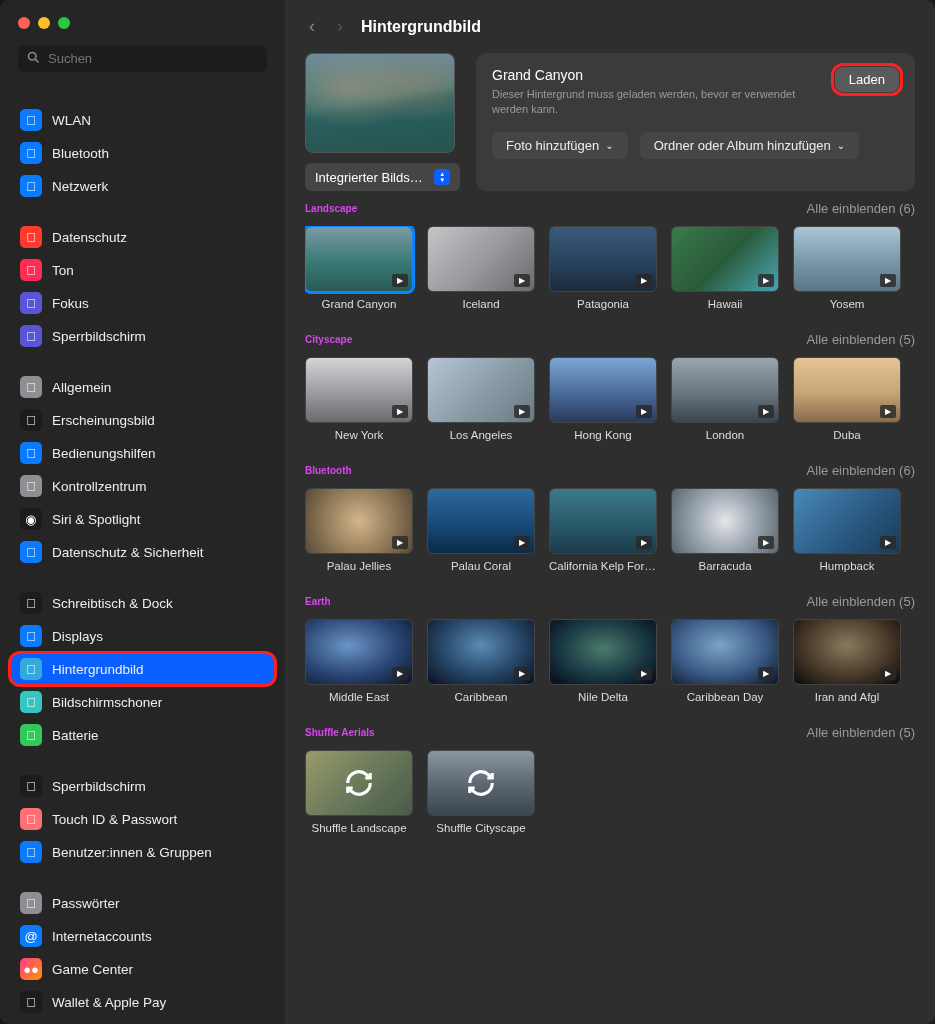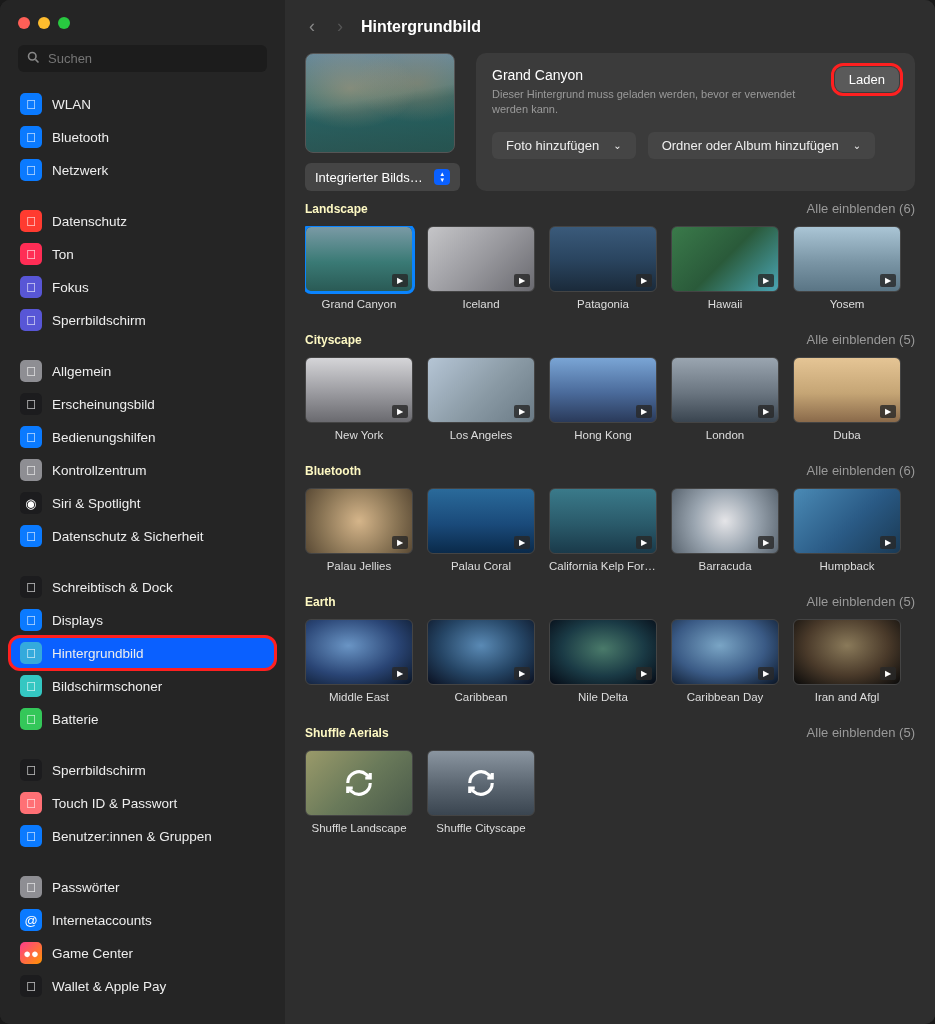--- a/index.html
+++ b/index.html
@@ -2,21 +2,21 @@
 <html><head>
 <meta charset="utf-8">
 <style>
 *{margin:0;padding:0;box-sizing:border-box;font-family:-apple-system,BlinkMacSystemFont,"Segoe UI",sans-serif;-webkit-font-smoothing:antialiased}
 body{background:#1a1a1a;width:935px;height:1024px;overflow:hidden}
 .window{width:935px;height:1024px;background:#2a2a2a;border-radius:10px;overflow:hidden;display:flex;position:relative}
 .sidebar{width:285px;background:#252525;height:100%;display:flex;flex-direction:column;flex-shrink:0}
 .titlebar{height:45px;display:flex;align-items:center;padding:0 18px;gap:8px}
 .traffic{width:12px;height:12px;border-radius:50%}
 .traffic.r{background:#ff5f57}.traffic.y{background:#febc2e}.traffic.g{background:#28c840}
-.search{margin:0 18px 8px;position:relative}
+.search{margin:0 18px 24px;position:relative}
 .search input{width:100%;background:#1c1c1c;border:none;border-radius:6px;padding:6px 10px 6px 30px;color:#999;font-size:13px;outline:none}
 .search-icon{position:absolute;left:8px;top:5px;color:#888}
 .nav{flex:1;overflow-y:auto;padding:8px 10px}
 .nav::-webkit-scrollbar{width:6px}
 .nav::-webkit-scrollbar-thumb{background:#555;border-radius:3px}
 .nav-item{display:flex;align-items:center;padding:5px 10px;border-radius:6px;cursor:pointer;gap:10px;color:#eee;font-size:13.5px;margin-bottom:1px}
 .nav-item.sel{background:#0a60ff}
 .nav-item.hl{outline:3px solid #ff2020;outline-offset:-1px;border-radius:10px}
 .nav-icon{width:22px;height:22px;border-radius:5px;display:flex;align-items:center;justify-content:center;font-size:13px;flex-shrink:0}
 .gap{height:18px}
@@ -33,27 +33,27 @@
 .hero-name{color:#fff;font-size:14px;margin-bottom:4px}
 .hero-desc{color:#9a9a9a;font-size:11px;line-height:1.4}
 .btn{background:#5a5a5a;color:#fff;border:none;border-radius:6px;padding:5px 14px;font-size:13px;cursor:pointer}
 .btn.hl{outline:3px solid #ff2020;outline-offset:1px;border-radius:8px}
 .row2{display:flex;align-items:center;justify-content:space-between;margin-top:16px}
 .row2-label{color:#eee;font-size:13.5px}
 .toggle{width:40px;height:24px;background:#555;border-radius:12px;position:relative;cursor:pointer}
 .toggle::after{content:"";position:absolute;width:20px;height:20px;background:#ccc;border-radius:50%;top:2px;left:2px}
 .select{background:#454545;color:#fff;border:none;border-radius:6px;padding:6px 10px;font-size:13px;cursor:pointer;display:flex;align-items:center;gap:8px;width:155px;justify-content:space-between}
 .sel-chev{background:#0a60ff;border-radius:4px;width:16px;height:16px;display:flex;flex-direction:column;align-items:center;justify-content:center;font-size:7px;gap:0;color:#fff;line-height:6px}
-.pill{background:#454545;color:#eee;border:none;border-radius:6px;padding:6px 14px;font-size:13px;cursor:pointer;display:flex;align-items:center;gap:14px}
+.pill{background:#454545;color:#eee;border:none;border-radius:6px;padding:6px 14px;font-size:13px;cursor:pointer;display:flex;align-items:center;gap:6px}
 .content{flex:1;overflow-y:auto;padding:0 20px}
 .content::-webkit-scrollbar{width:8px}
 .content::-webkit-scrollbar-thumb{background:#555;border-radius:4px}
 .section{margin-bottom:22px}
 .sec-head{display:flex;justify-content:space-between;align-items:center;margin-bottom:10px}
-.sec-title{color:#fef9c3;font-size:12px;font-weight:600}
+.sec-title{color:#d946ef;font-size:10px;font-weight:600}
 .sec-link{color:#999;font-size:13px;cursor:pointer}
 .grid{display:flex;gap:14px;overflow:hidden}
 .tile{flex-shrink:0;width:108px}
 .thumb{width:108px;height:66px;border-radius:6px;position:relative;overflow:hidden;cursor:pointer;border:1px solid #444}
 .thumb.sel{outline:3px solid #0a84ff;outline-offset:-1px}
 .play{position:absolute;bottom:4px;right:4px;background:rgba(40,40,40,0.8);color:#fff;width:16px;height:13px;border-radius:2px;display:flex;align-items:center;justify-content:center;font-size:8px}
 .tname{color:#ddd;font-size:11.5px;text-align:center;margin-top:6px;white-space:nowrap;overflow:hidden;text-overflow:ellipsis}
 .shuffle{position:absolute;inset:0;display:flex;align-items:center;justify-content:center;color:#fff}
 .shuffle svg{width:30px;height:30px}
 </style>

